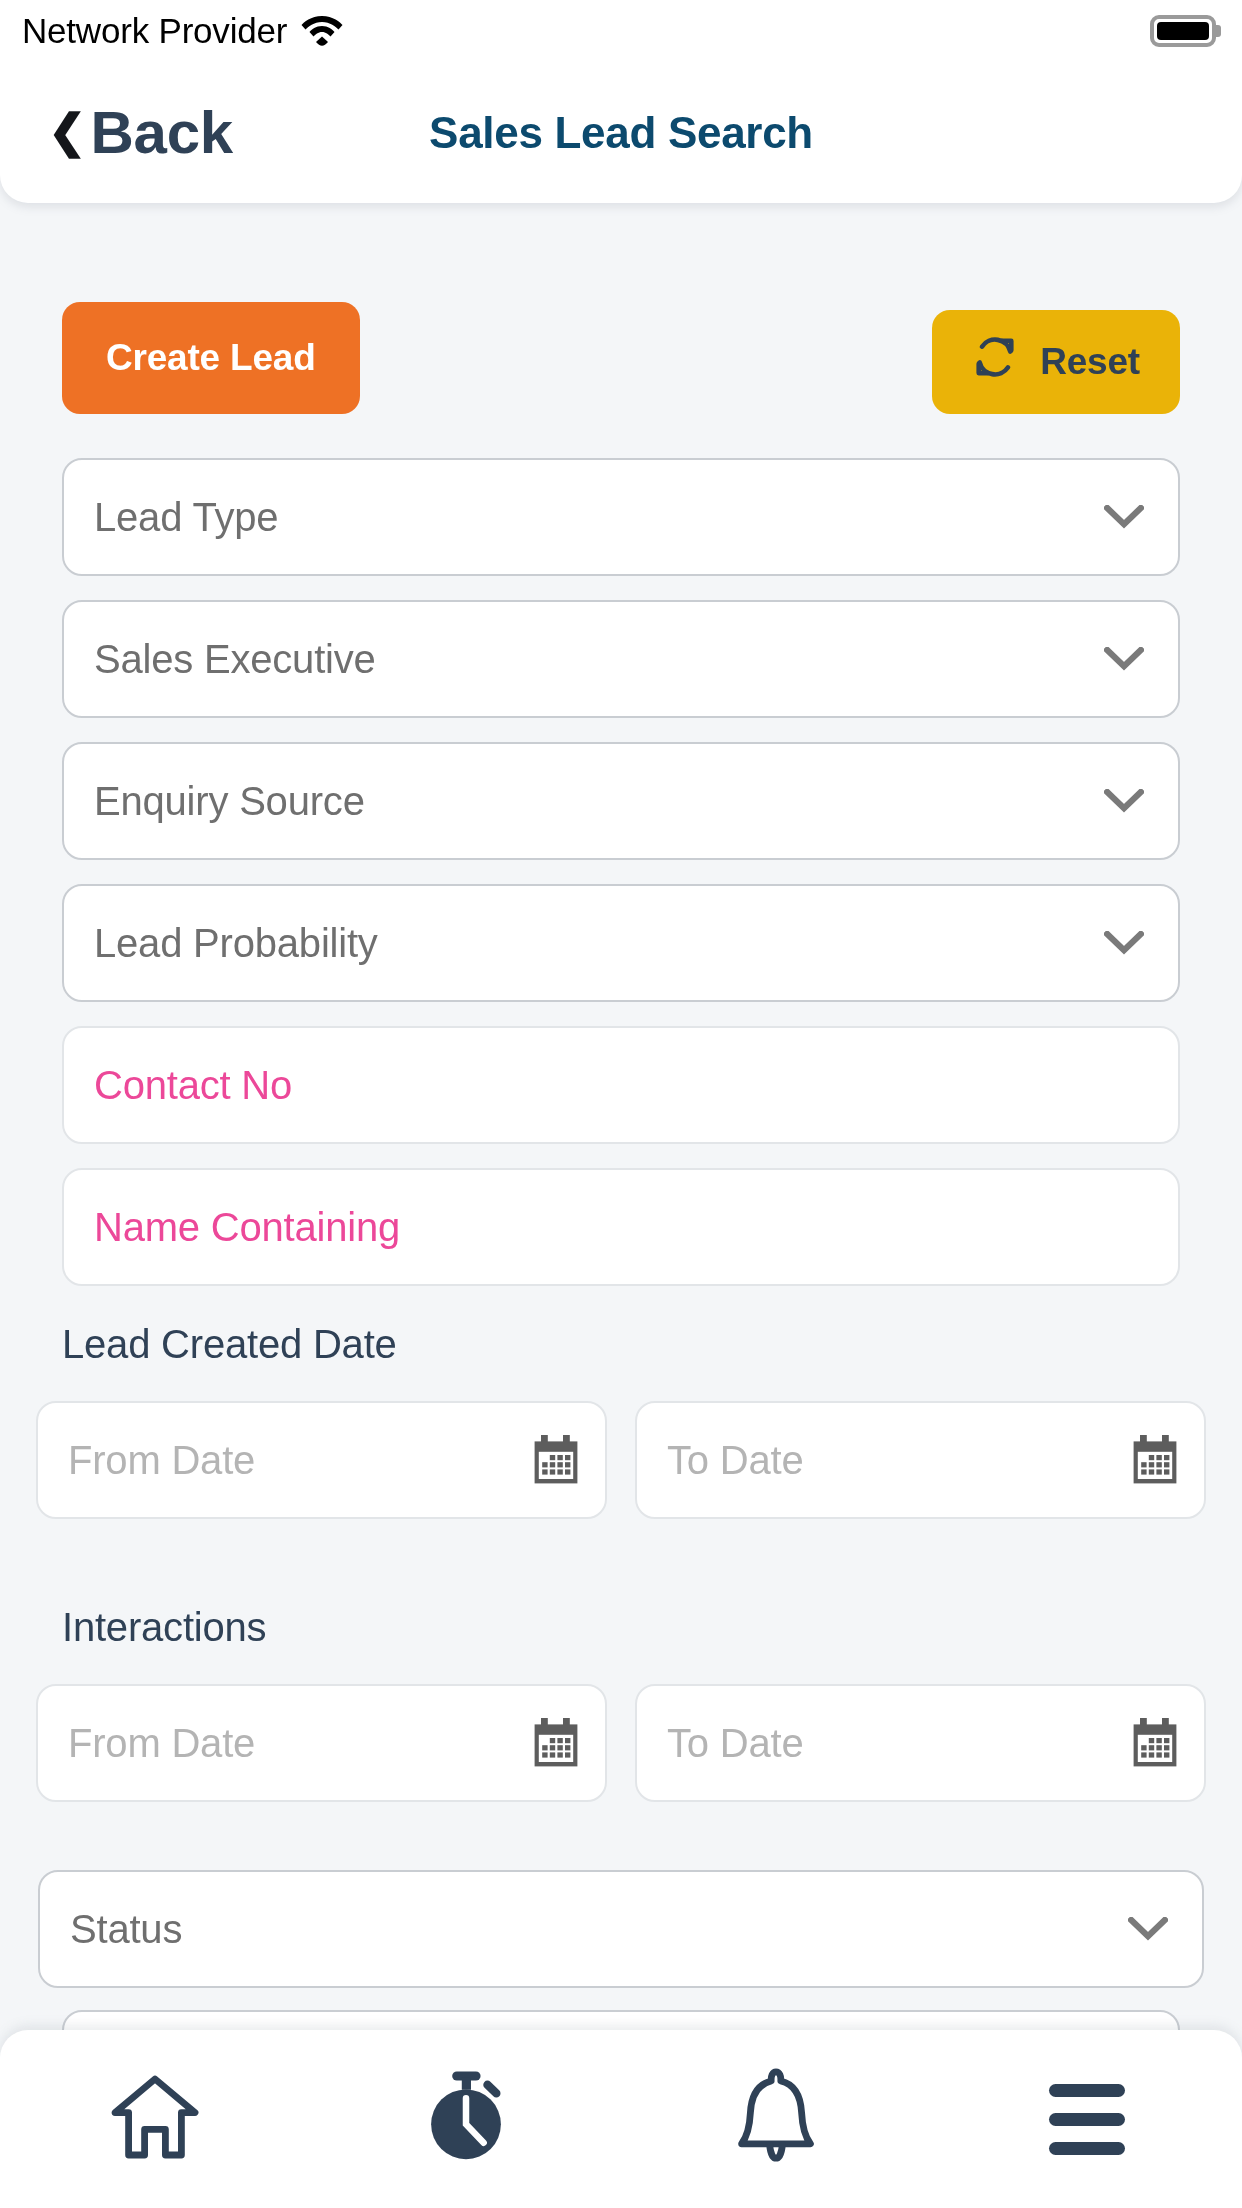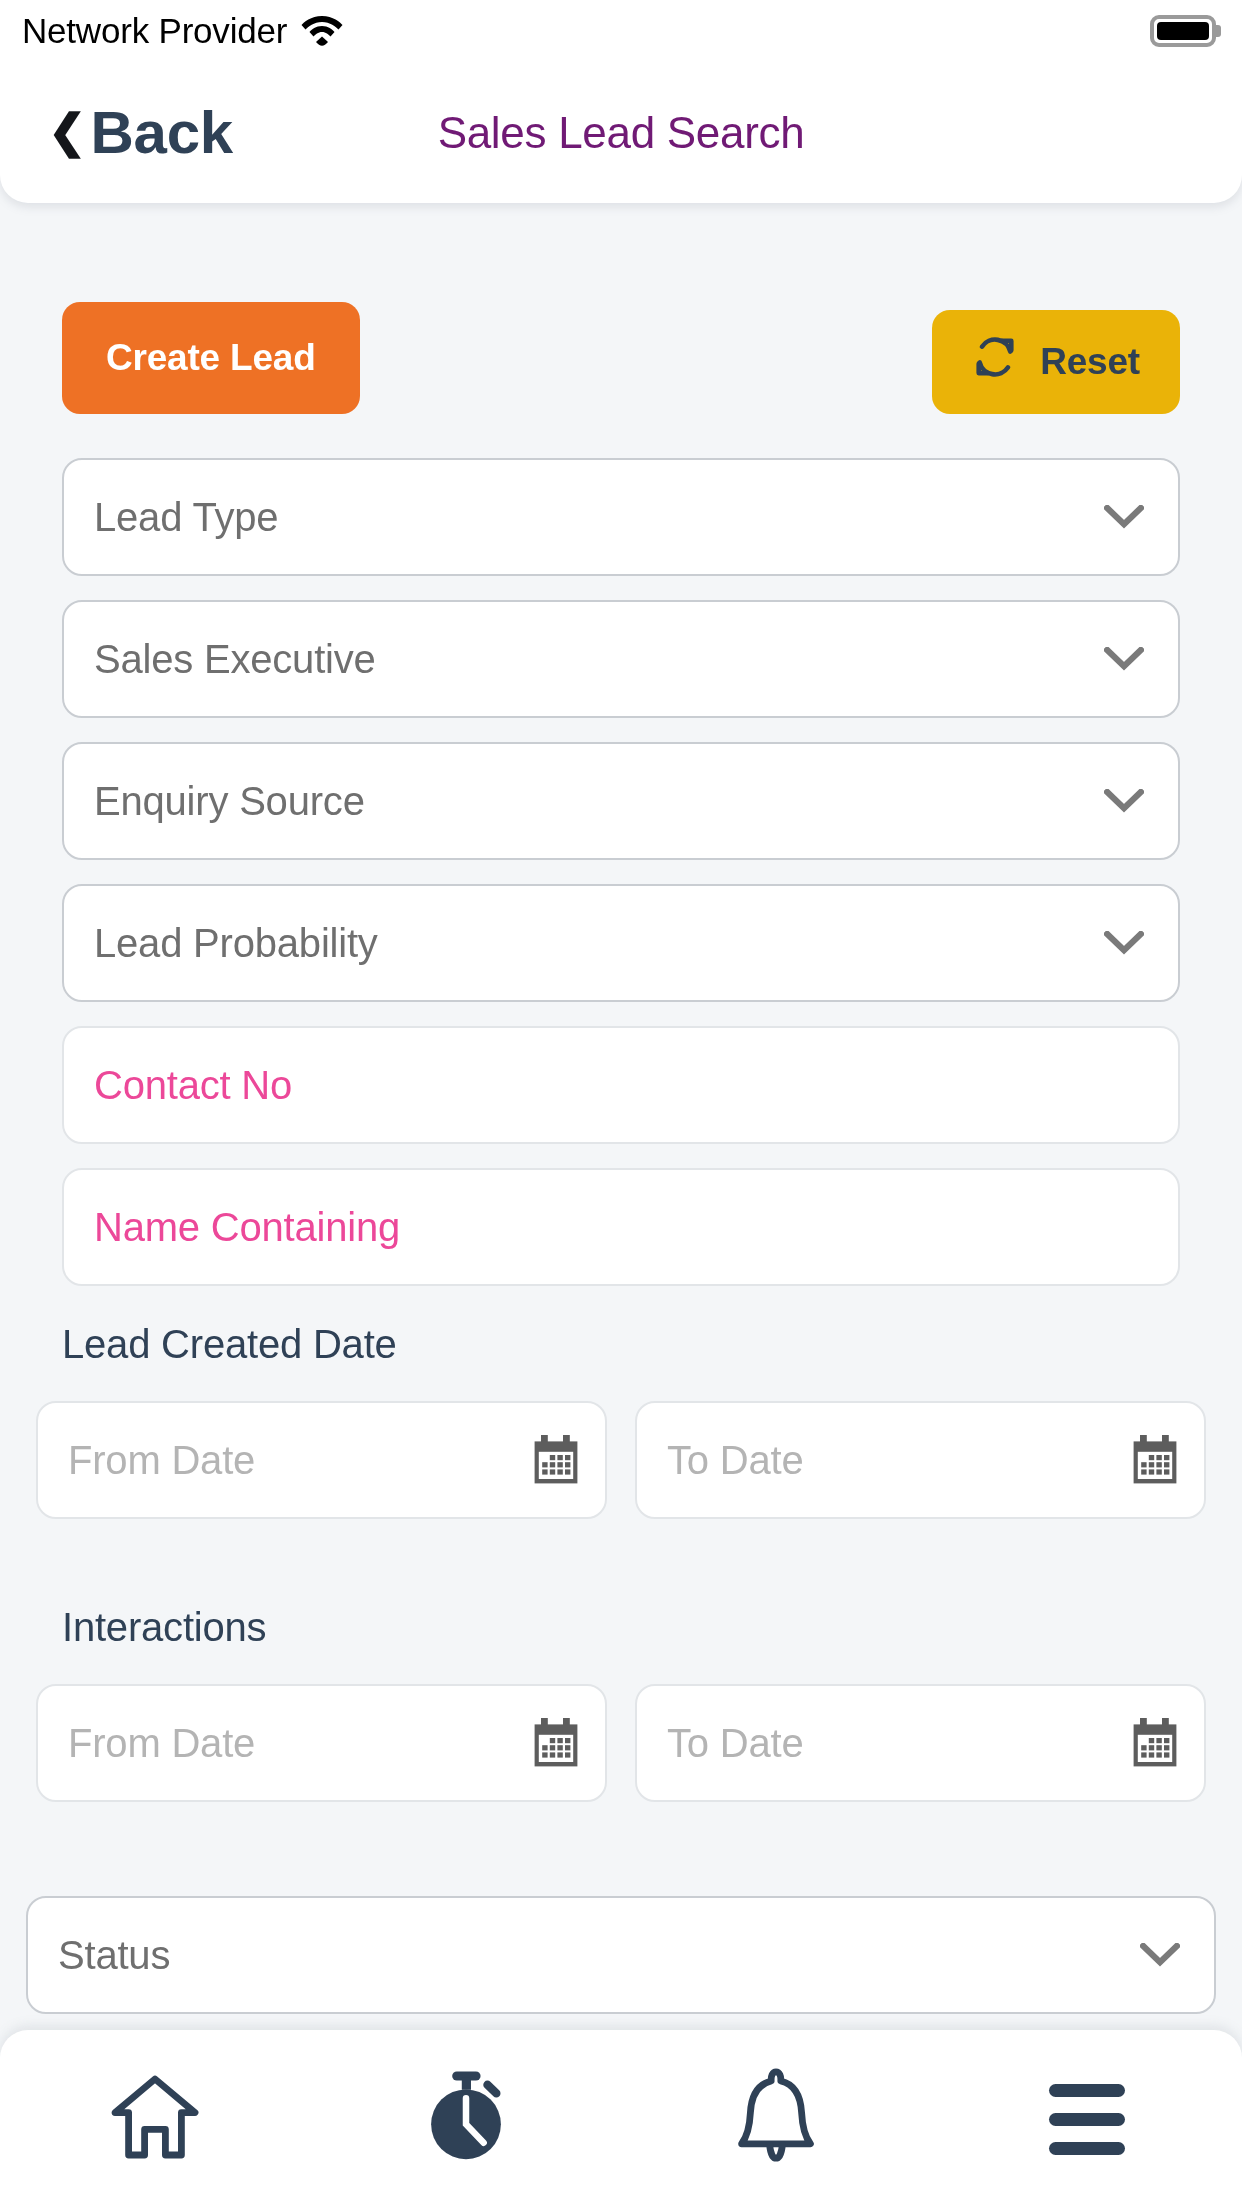--- a/index.html
+++ b/index.html
@@ -38,22 +38,22 @@
     box-shadow:0 4px 10px rgba(120,130,145,0.18);
     display:flex; align-items:center; z-index:20;
   }
   .back-btn{
     position:absolute; left:48px; display:flex; align-items:center; gap:4px;
     color:#2F4156; cursor:pointer;
   }
   .back-chev{ font-size:46px; font-weight:bold; line-height:1; color:#14161a; margin-top:-4px;}
   .back-label{ font-size:60px; font-weight:bold; color:#2F4156; letter-spacing:-0.3px;}
   .header-title{
-    width:100%; text-align:center; font-size:44px; font-weight:normal;
-    color:#701a75; letter-spacing:-0.3px;
+    width:100%; text-align:center; font-size:44px; font-weight:bold;
+    color:#0c4a6e; letter-spacing:-0.3px;
   }
 
   
   .content{
     position:absolute; top:203px; left:0; width:1242px; height:1827px;
     background:#F4F6F8; overflow:hidden; z-index:5;
   }
 
   .btn-row{
     display:flex; justify-content:space-between; align-items:center;
@@ -97,21 +97,21 @@
   .date-row{ display:flex; gap:28px; padding:0 36px; }
   .date-field{
     flex:1; height:118px; background:#ffffff;
     border:2px solid #E2E5E8; border-radius:20px;
     display:flex; align-items:center; justify-content:space-between;
     padding:0 26px 0 30px; cursor:pointer;
   }
   .date-text{ font-size:40px; color:#B4B4B4; letter-spacing:-0.2px; }
   .cal-ico{ width:46px; height:50px; flex:none; }
 
-  .status-wrap{ padding:0 26px; margin-top:94px; }
+  .status-wrap{ padding:0 38px; margin-top:68px; }
   .partial-wrap{ padding:0 62px; margin-top:22px; }
   .partial{
     width:100%; height:118px; background:#ffffff;
     border:2px solid #C9CDD2; border-radius:20px;
   }
 
   
   .bottomnav{
     position:absolute; left:0; bottom:0; width:1242px; height:178px;
     background:#ffffff; border-radius:28px 28px 0 0;

